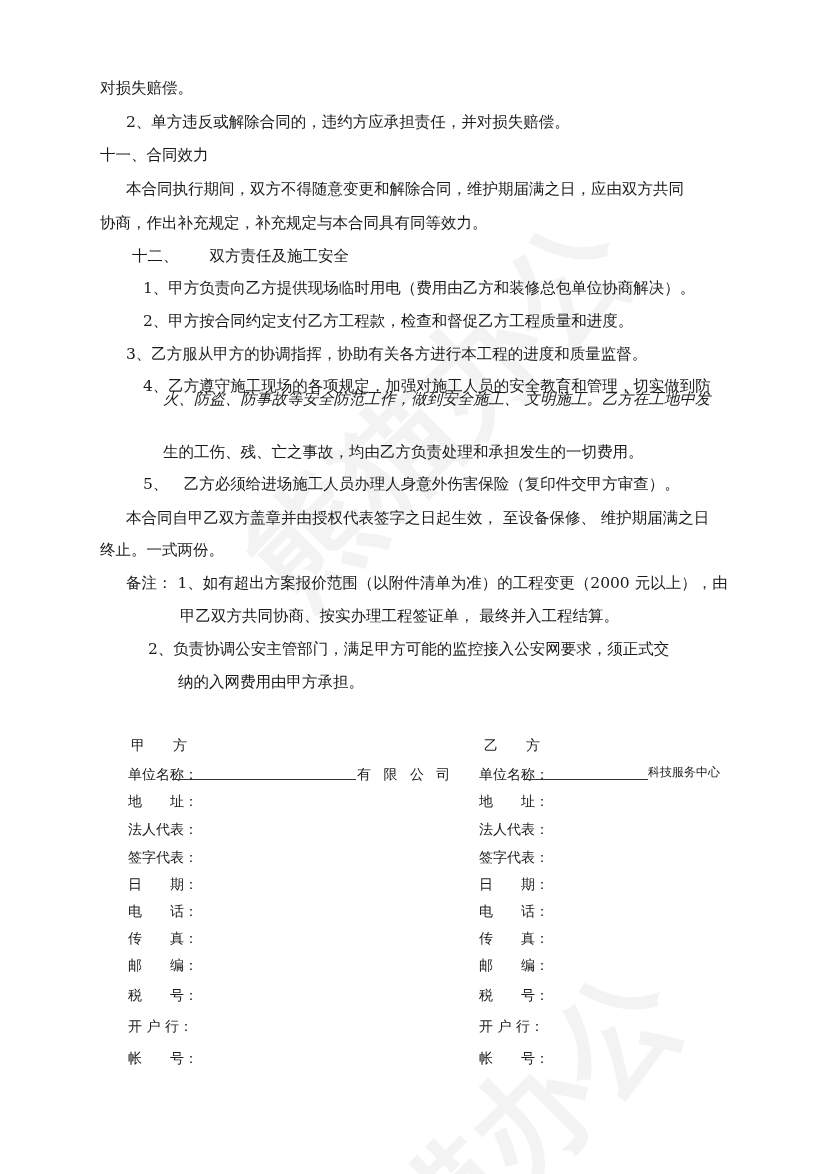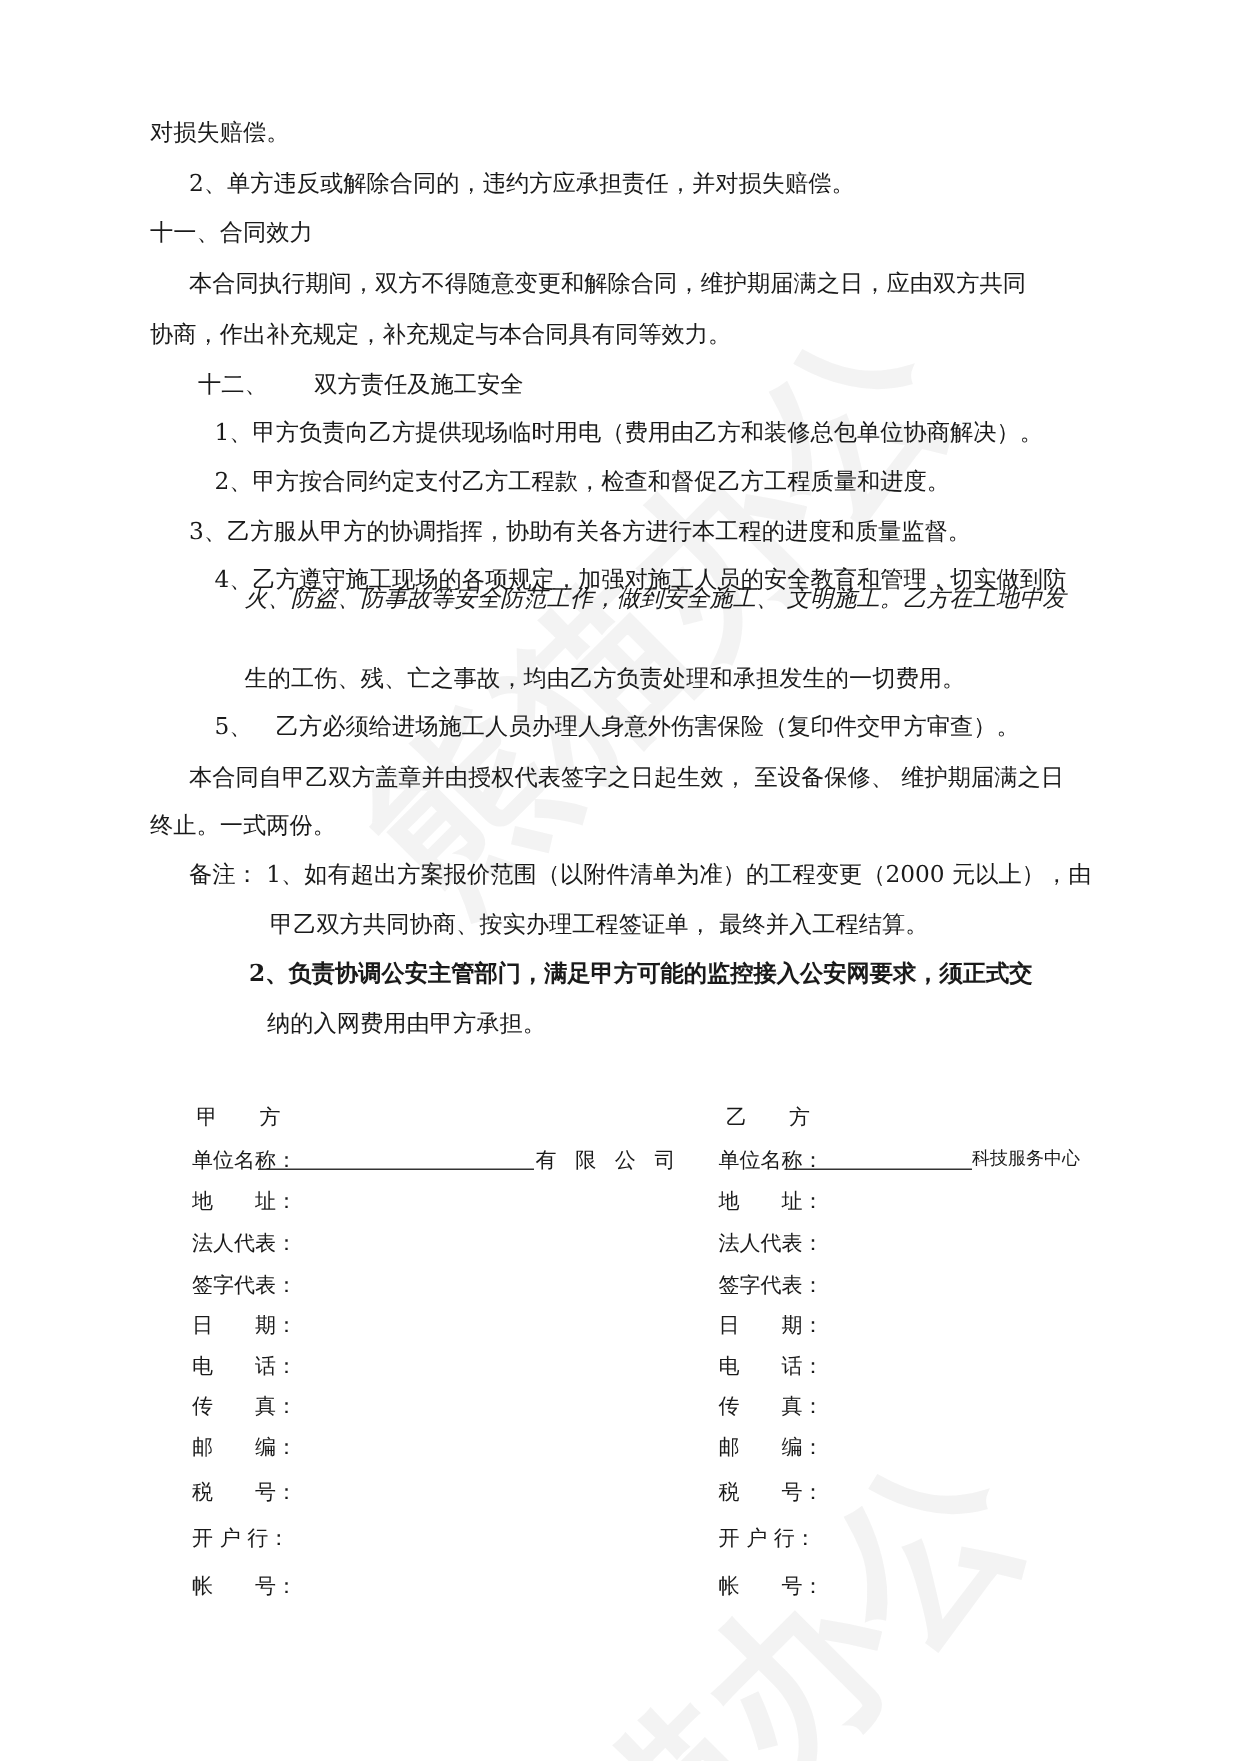--- a/index.html
+++ b/index.html
@@ -41,21 +41,21 @@
       <div class="line" style="left: 143px; top: 311px;">2、甲方按合同约定支付乙方工程款，检查和督促乙方工程质量和进度。</div>
       <div class="line" style="left: 126px; top: 344px;">3、乙方服从甲方的协调指挥，协助有关各方进行本工程的进度和质量监督。</div>
       <div class="line" style="left: 143px; top: 376px;">4、乙方遵守施工现场的各项规定，加强对施工人员的安全教育和管理，切实做到防</div>
       <div class="line" style="left: 163px; top: 389px; font-style: italic;">火、防盗、防事故等安全防范工作，做到安全施工、 文明施工。乙方在工地中发</div>
       <div class="line" style="left: 163px; top: 442px;">生的工伤、残、亡之事故，均由乙方负责处理和承担发生的一切费用。</div>
       <div class="line" style="left: 143px; top: 474px;">5、　乙方必须给进场施工人员办理人身意外伤害保险（复印件交甲方审查）。</div>
       <div class="line" style="left: 126px; top: 508px;">本合同自甲乙双方盖章并由授权代表签字之日起生效， 至设备保修、 维护期届满之日</div>
       <div class="line" style="left: 100px; top: 540px;">终止。一式两份。</div>
       <div class="line" style="left: 126px; top: 573px;">备注： 1、如有超出方案报价范围（以附件清单为准）的工程变更（2000 元以上），由</div>
       <div class="line" style="left: 180px; top: 606px;">甲乙双方共同协商、按实办理工程签证单， 最终并入工程结算。</div>
-      <div class="line" style="left: 166px; top: 639px; font-weight: bold;">2、负责协调公安主管部门，满足甲方可能的监控接入公安网要求，须正式交</div>
+      <div class="line" style="left: 148px; top: 639px;">2、负责协调公安主管部门，满足甲方可能的监控接入公安网要求，须正式交</div>
       <div class="line" style="left: 178px; top: 672px;">纳的入网费用由甲方承担。</div>
     </div>
 
   <div>
     <div class="sig-label" style="left:103px; top:736px;">甲　　方</div>
     <div class="sig-label" style="left:100px; top:765px;">单位名称：</div>
     <div class="underline" style="left:172px; top:779px; width:184px;"></div>
     <div class="sig-suffix spaced" style="left:357px; top:765px;">有 限 公 司</div>
     <div id="party-a-fields">
         <div class="sig-label" style="left: 100px; top: 792px;">地　　址：</div>

